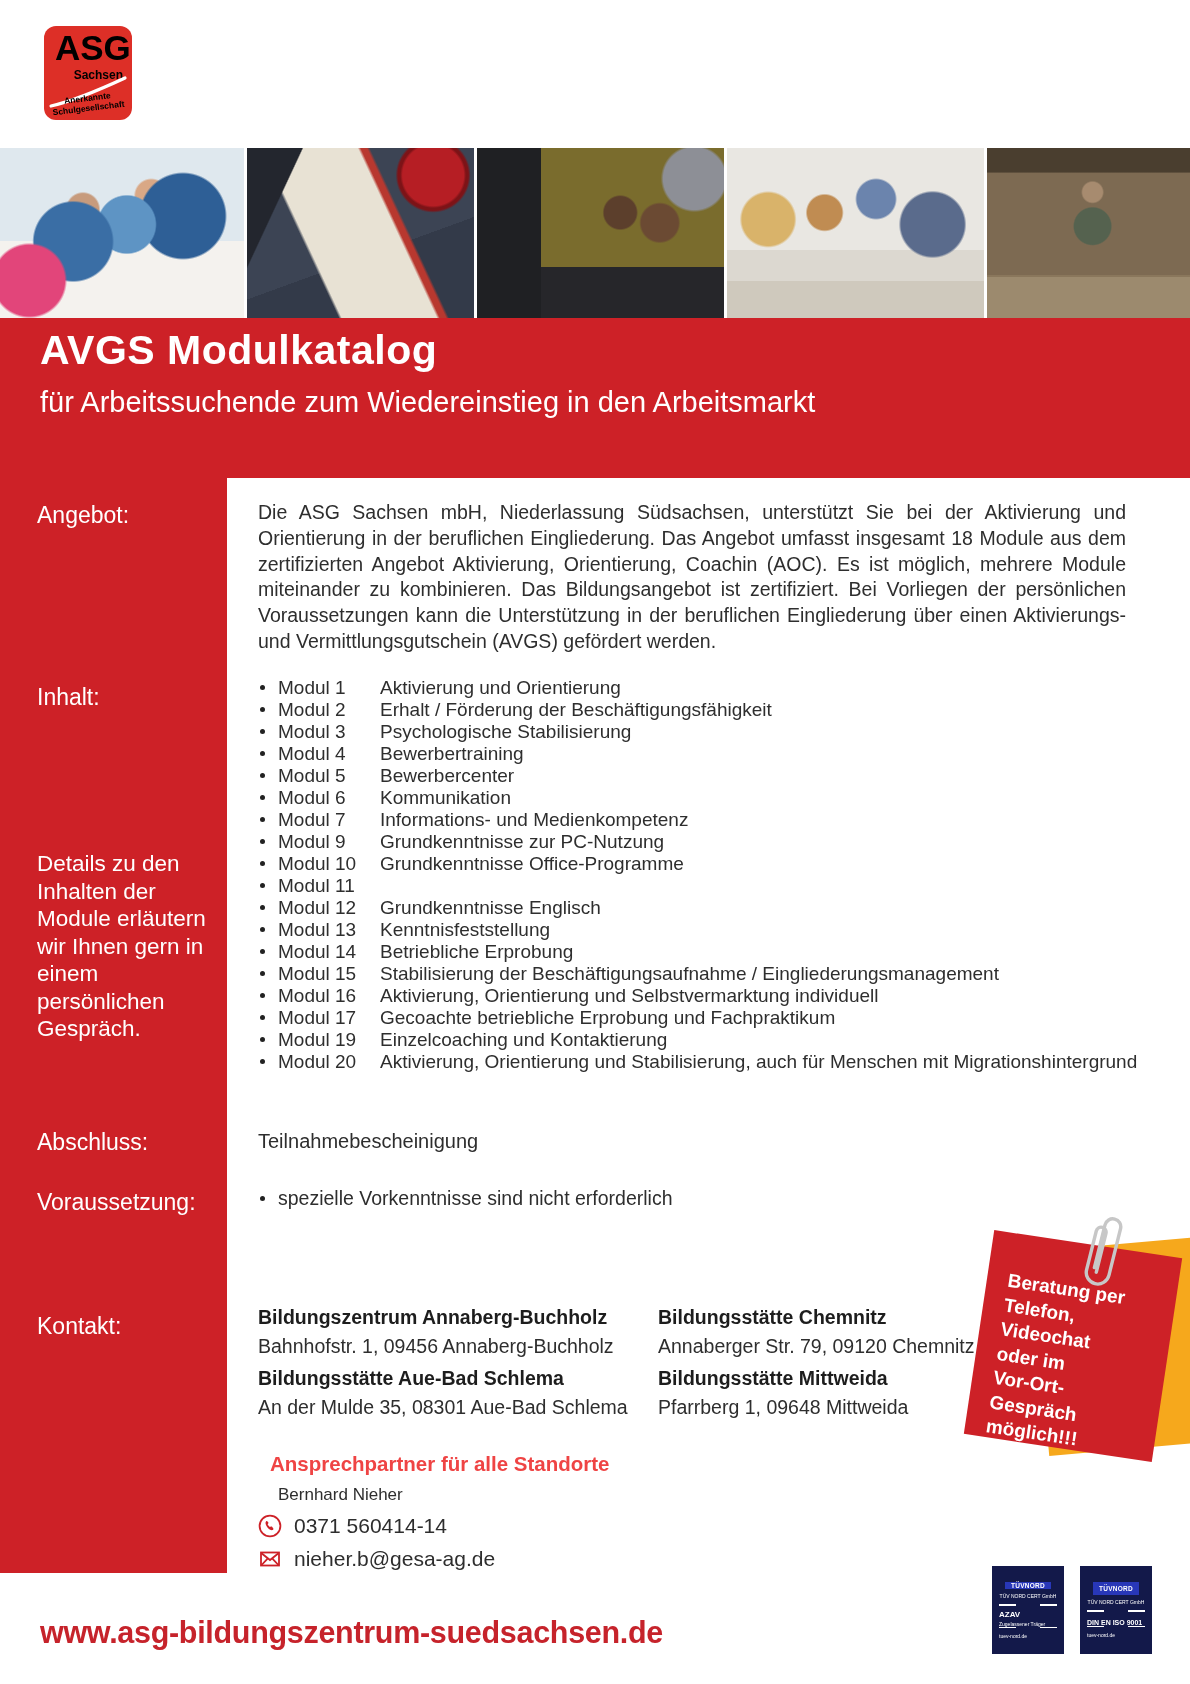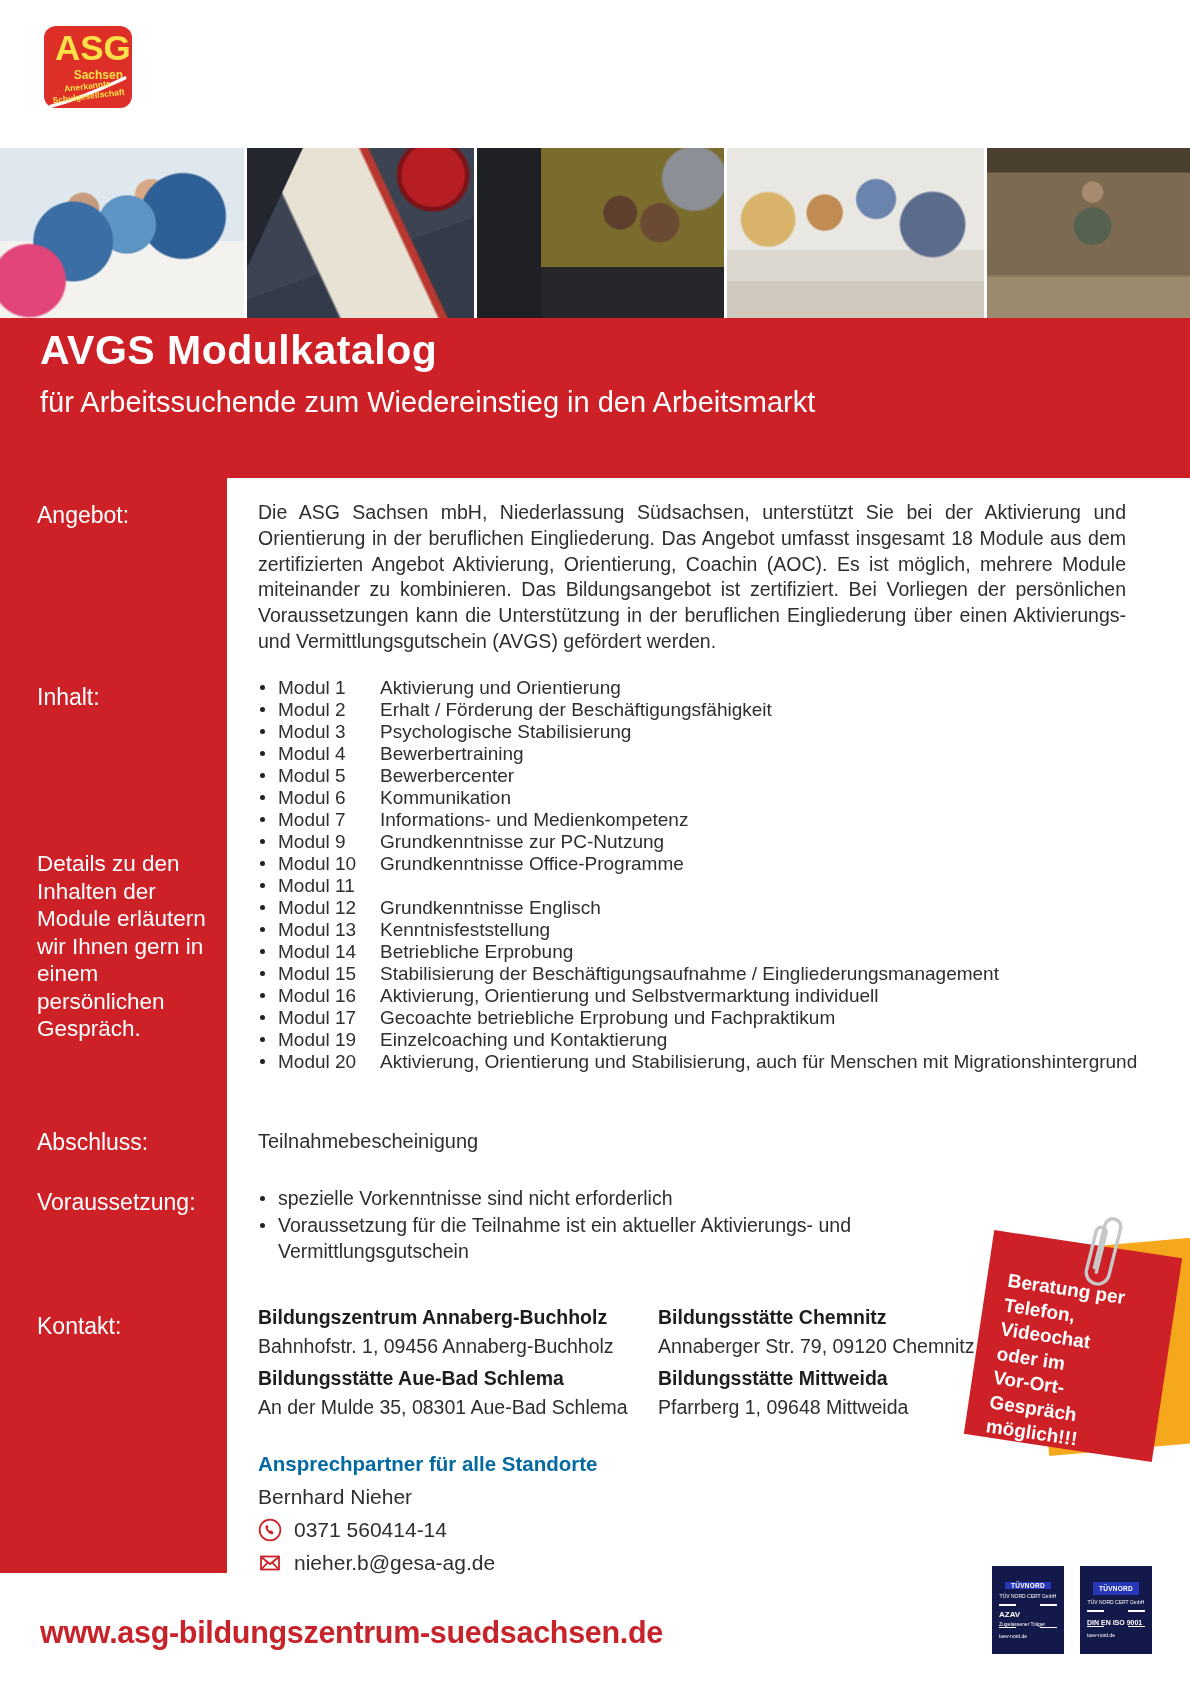--- a/index.html
+++ b/index.html
@@ -1,21 +1,21 @@
 <!DOCTYPE html>
 <html lang="de"><head>
 <meta charset="utf-8">
 <style>
   html,body{margin:0;padding:0;background:#ffffff;}
   .page{
     position:relative;width:1190px;height:1684px;overflow:hidden;
     font-family:"Liberation Sans",sans-serif;background:#ffffff;color:#2d2d2d;
   }
   
-  .logo{position:absolute;left:44px;top:26px;width:88px;height:82px;background:#dd2f27;border-radius:12px;color:#fde047;}
+  .logo{position:absolute;left:44px;top:26px;width:88px;height:94px;background:#dd2f27;border-radius:12px;color:#000000;}
   .logo-title{position:absolute;left:11px;top:2px;font-size:35px;font-weight:800;letter-spacing:0;}
   .logo-sub{position:absolute;right:9px;top:42px;font-size:12px;font-weight:700;}
   .logo-swoosh{position:absolute;left:3px;top:48px;}
   .logo-caption{position:absolute;left:0;right:0;bottom:7px;text-align:center;font-size:8.5px;line-height:9.5px;font-weight:700;transform:rotate(-7deg);}
   .tagline{position:absolute;right:56px;top:30px;text-align:right;color:#cd2127;font-size:25px;line-height:29px;font-weight:400;}
   
   .photos{position:absolute;left:0;top:148px;width:1190px;height:170px;display:flex;gap:3px;}
   .ph{height:170px;flex:none;}
   .ph1{width:244px;background:
     radial-gradient(circle at 12% 78%, #e2457a 0 14%, transparent 15%),
@@ -66,22 +66,22 @@
   .mod-id{width:102px;flex:none;}
   .mod-title{flex:1;line-height:21.3px;}
   .abschluss-text{position:absolute;left:258px;top:1130px;font-size:20px;color:#2e2e2e;}
   .vorauss{position:absolute;left:258px;top:1185px;width:655px;}
   .v-row{display:flex;align-items:flex-start;font-size:19.5px;line-height:26.5px;color:#2e2e2e;}
   .v-row .dot{margin-top:11px;}
   .locations{position:absolute;left:258px;top:1306px;width:740px;display:grid;grid-template-columns:400px auto;row-gap:9px;}
   .loc-name{font-size:19.5px;font-weight:700;color:#1d1d1d;margin-bottom:6px;}
   .loc-addr{font-size:19.5px;color:#2e2e2e;}
   .person{position:absolute;left:258px;top:1452px;}
-  .person-heading{font-size:20.5px;font-weight:800;color:#0369a1;}
-  .person-name{font-size:21px;margin-top:9px;color:#2e2e2e;}
+  .person-heading{font-size:20.5px;font-weight:800;color:#ef4444;margin-left:12px;}
+  .person-name{font-size:17px;margin-top:9px;color:#2e2e2e;margin-left:20px;}
   .c-row{display:flex;align-items:center;margin-top:9px;gap:12px;}
   .c-row .txt{font-size:21px;color:#2e2e2e;}
   .c-icon{width:24px;height:24px;flex:none;}
   
   .note-orange{position:absolute;left:1040px;top:1244px;width:168px;height:205px;background:#f6a81c;transform:rotate(-5deg);}
   .note-red{position:absolute;left:978px;top:1243px;width:190px;height:206px;background:#cd2127;transform:rotate(8.5deg);
     padding:36px 10px 0 21px;box-sizing:border-box;color:#fff;font-size:19px;line-height:24.5px;font-weight:700;}
   .paperclip{position:absolute;left:1086px;top:1208px;transform:rotate(14deg);}
   
   .website{position:absolute;left:40px;top:1615px;font-size:30.5px;font-weight:800;color:#c6232b;letter-spacing:-0.3px;}
@@ -231,24 +231,20 @@
       </div>
   </div>
 
   <div class="abschluss-text">Teilnahmebescheinigung</div>
 
   <div class="vorauss">
     <div class="v-row">
         <span class="dot"></span>
         <span>spezielle Vorkenntnisse sind nicht erforderlich</span>
       </div>
-    <div class="v-row">
-        <span class="dot"></span>
-        <span>Voraussetzung für die Teilnahme ist ein aktueller Aktivierungs- und Vermittlungsgutschein</span>
-      </div>
   </div>
 
   <div class="locations">
     <div>
       <div class="loc-name">Bildungszentrum Annaberg-Buchholz</div>
       <div class="loc-addr">Bahnhofstr. 1, 09456 Annaberg-Buchholz</div>
     </div>
     <div>
       <div class="loc-name">Bildungsstätte Chemnitz</div>
       <div class="loc-addr">Annaberger Str. 79, 09120 Chemnitz</div>

